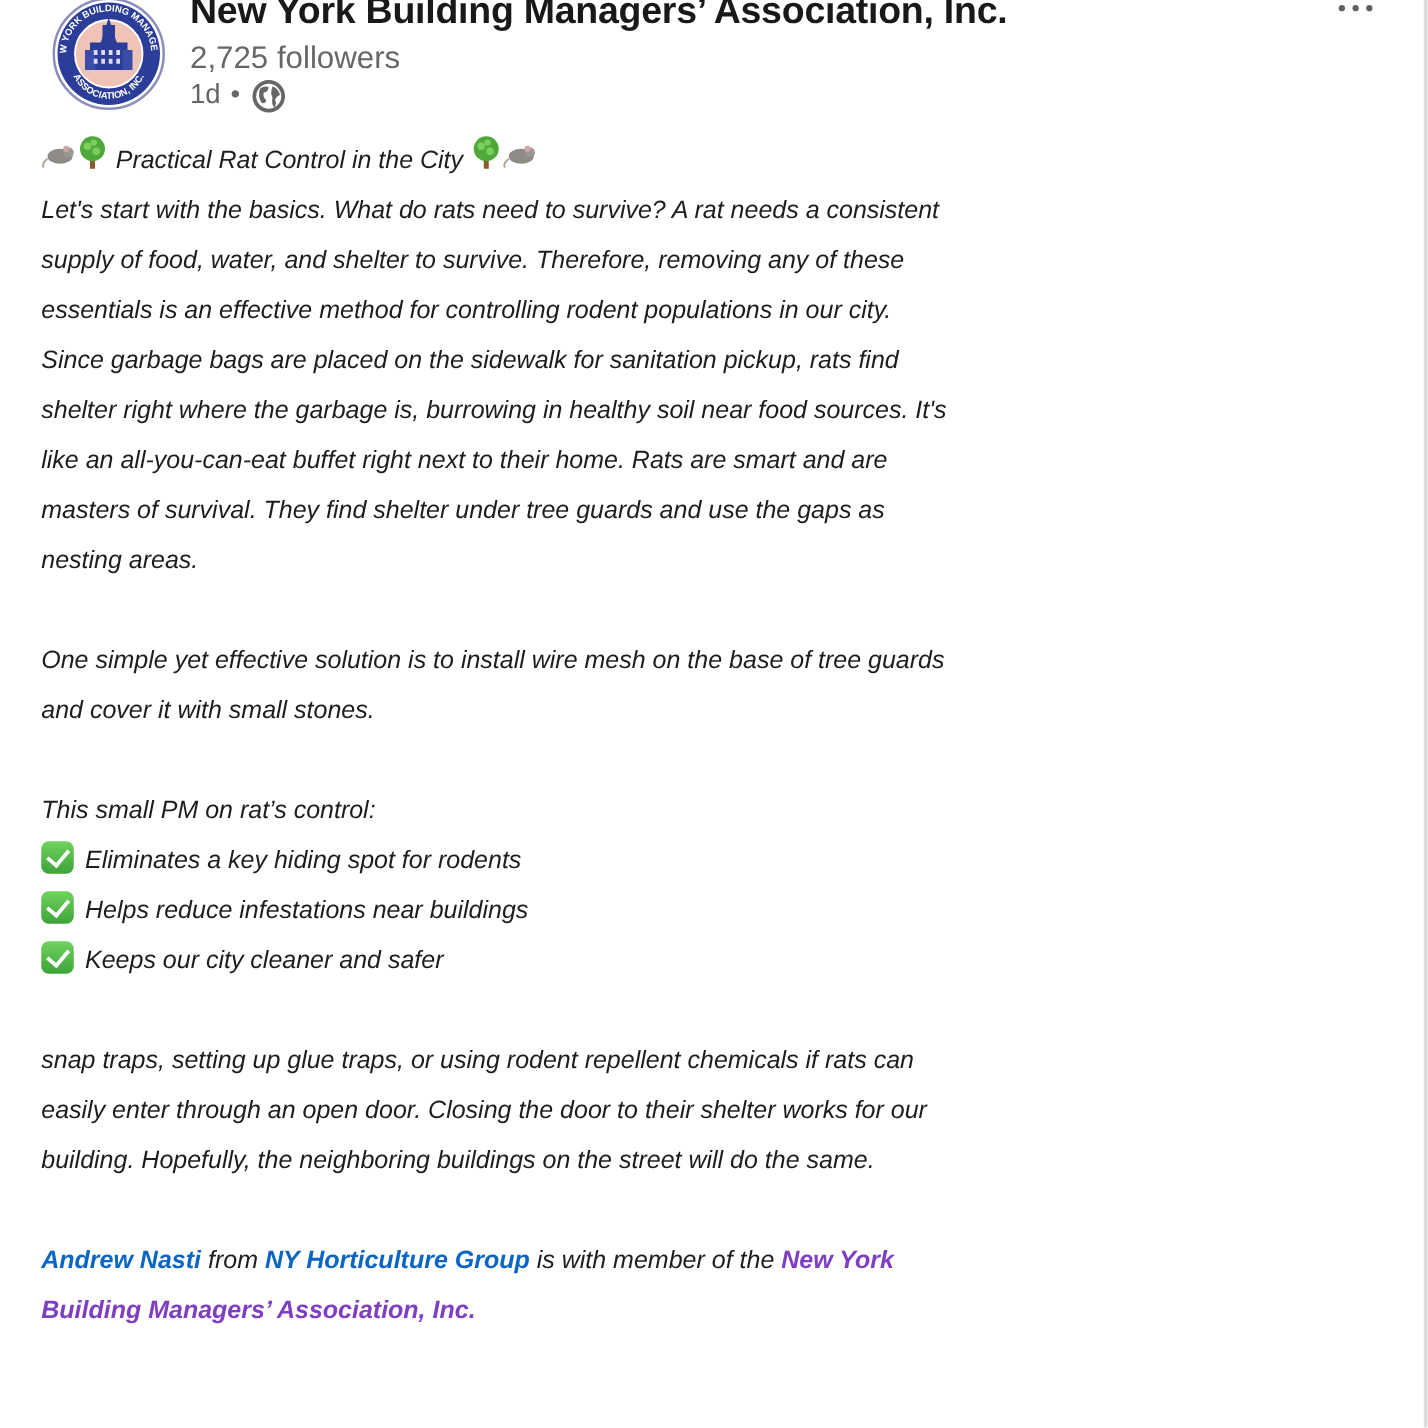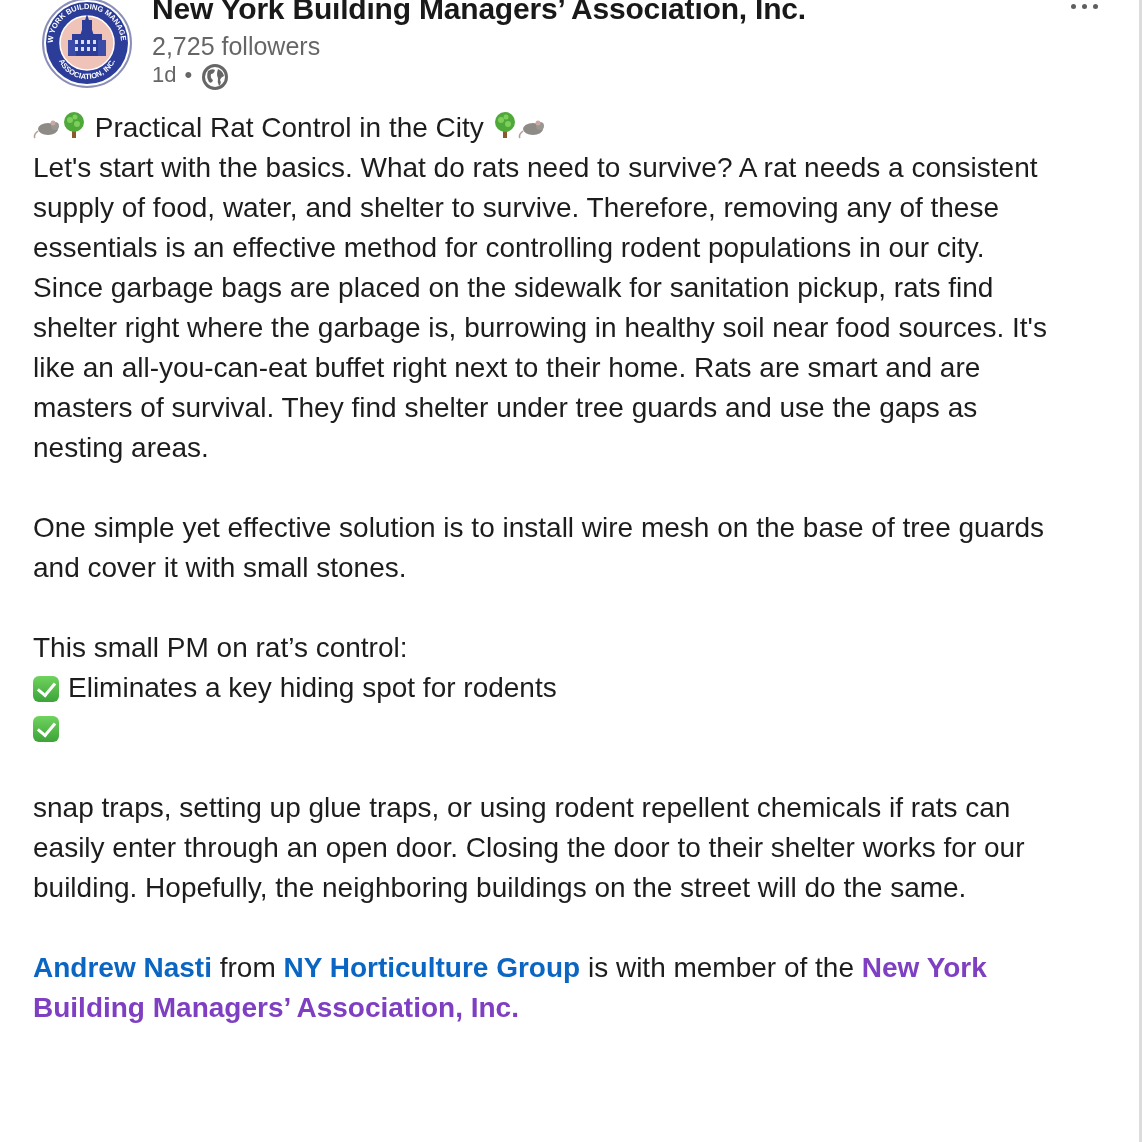--- a/index.html
+++ b/index.html
@@ -33,22 +33,23 @@
   .meta .dot { margin:0 8px 0 8px; }
   .globe { width:30px; height:30px; display:inline-block; }
   .more-button {
     position:absolute; left:1064px; top:-6px; width:40px; height:24px;
     display:flex; justify-content:center; align-items:center; gap:6px;
     cursor:pointer;
   }
   .more-button span { width:5px; height:5px; border-radius:50%; background:#5f5f5f; display:block; }
   .post-body { position:absolute; left:33px; top:108px; width:1090px; }
   .line {
-    height:40px; line-height:40px; font-size:28px; white-space:nowrap;
+    height:40px; line-height:40px; font-size:20px; white-space:nowrap;
     color:#1d1d1d;
+    font-style:italic;
   }
   .emoji { display:inline-block; vertical-align:middle; }
   .check {
     display:inline-block; width:26px; height:26px; border-radius:6px;
     background:linear-gradient(#6fd35e,#3ca338);
     vertical-align:-5px; margin-right:9px; position:relative;
   }
   .check::after {
     content:""; position:absolute; left:8px; top:3px; width:8px; height:14px;
     border-right:3.5px solid #fff; border-bottom:3.5px solid #fff;
@@ -164,21 +165,24 @@
 
   <div class="line">One simple yet effective solution is to install wire mesh on the base of tree guards</div>
   <div class="line">and cover it with small stones.</div>
   <div class="line"></div>
 
   <div class="line">This small PM on rat’s control:</div>
   <div class="line">
     <span class="check"></span><span>Eliminates a key hiding spot for rodents</span>
   </div>
   <div class="line">
-    <span class="check"></span>
+    <span class="check"></span><span>Helps reduce infestations near buildings</span>
+  </div>
+  <div class="line">
+    <span class="check"></span><span>Keeps our city cleaner and safer</span>
   </div>
   <div class="line"></div>
 
   <div class="line">snap traps, setting up glue traps, or using rodent repellent chemicals if rats can</div>
   <div class="line">easily enter through an open door. Closing the door to their shelter works for our</div>
   <div class="line">building. Hopefully, the neighboring buildings on the street will do the same.</div>
   <div class="line"></div>
 
   <div class="line">
     <span class="link-blue">Andrew Nasti</span><span style="white-space:pre"> from </span><span class="link-blue">NY Horticulture Group</span><span style="white-space:pre"> is with member of the </span><span class="link-purple">New York</span>

